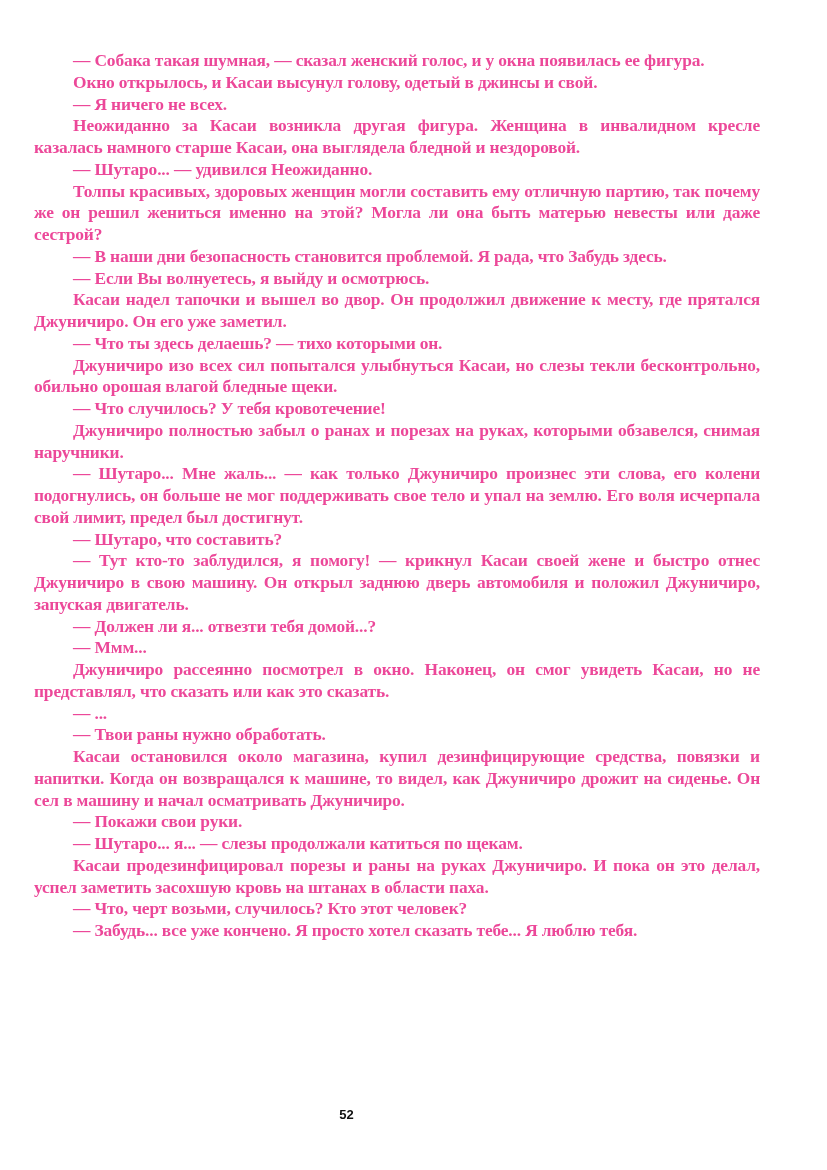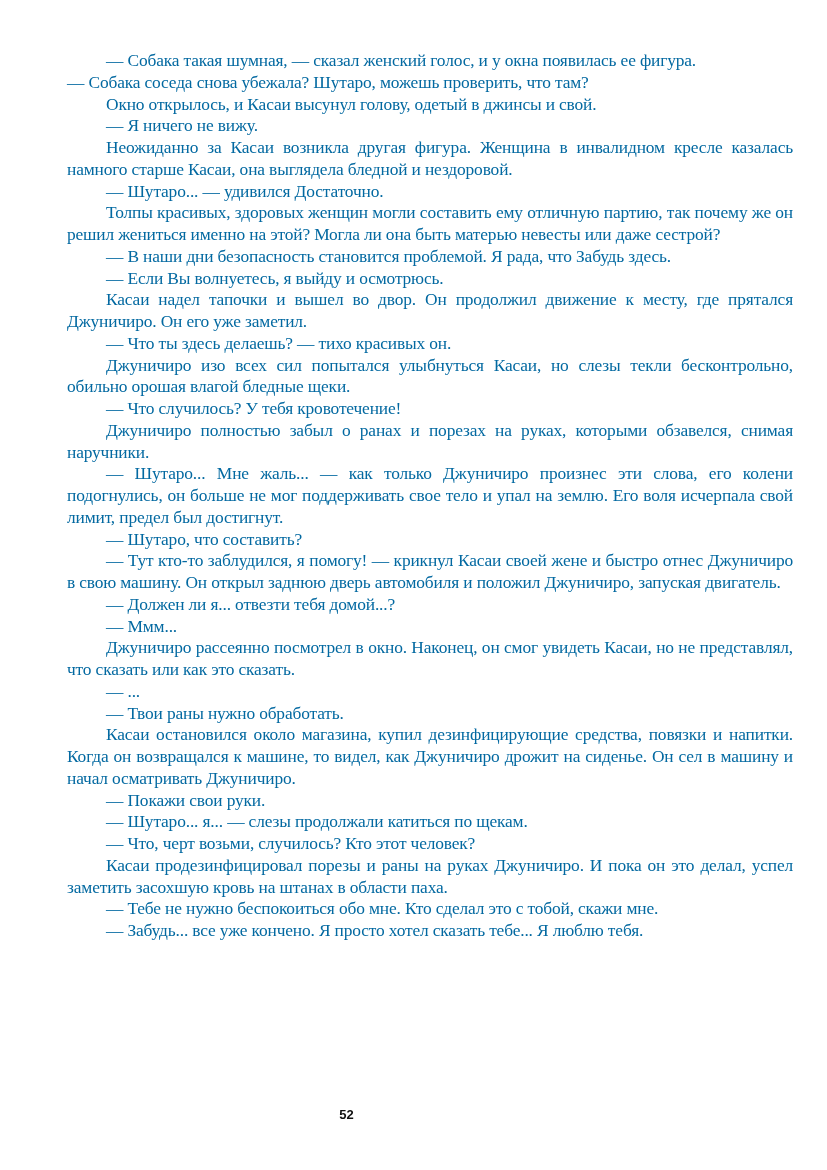--- a/index.html
+++ b/index.html
@@ -1,70 +1,69 @@
 <!DOCTYPE html>
 <html><head>
 <meta charset="utf-8">
 <style>
   html, body { margin: 0; padding: 0; background: #ffffff; }
   body { width: 827px; height: 1170px; position: relative; overflow: hidden; }
   .page {
     position: absolute;
-    left: 67px;
+    left: 34px;
     top: 50px;
     width: 726px;
     font-family: "Liberation Serif", serif;
     font-size: 17.4px;
     line-height: 21.75px;
-    color: #0369a1;
+    color: #ec4899;
     text-align: justify;
     letter-spacing: -0.15px;
+    font-weight: bold;
   }
   .page p { margin: 0; text-indent: 39px; }
   .page p.noindent { text-indent: 0; }
   .pagenum {
     position: absolute;
     top: 1107px;
     left: 0;
     width: 693px;
     text-align: center;
     font-family: "Liberation Sans", sans-serif;
     font-size: 13px;
     font-weight: bold;
     color: #111;
   }
 </style>
 </head>
 <body>
 
 <div class="page">
   <p>— Собака такая шумная, — сказал женский голос, и у окна появилась ее фигура.</p>
-  <p class="noindent">— Собака соседа снова убежала? Шутаро, можешь проверить, что там?</p>
   <p>Окно открылось, и Касаи высунул голову, одетый в джинсы и свой.</p>
-  <p>— Я ничего не вижу.</p>
+  <p>— Я ничего не всех.</p>
   <p>Неожиданно за Касаи возникла другая фигура. Женщина в инвалидном кресле казалась намного старше Касаи, она выглядела бледной и нездоровой.</p>
-  <p>— Шутаро... — удивился Достаточно.</p>
+  <p>— Шутаро... — удивился Неожиданно.</p>
   <p>Толпы красивых, здоровых женщин могли составить ему отличную партию, так почему же он решил жениться именно на этой? Могла ли она быть матерью невесты или даже сестрой?</p>
   <p>— В наши дни безопасность становится проблемой. Я рада, что Забудь здесь.</p>
   <p>— Если Вы волнуетесь, я выйду и осмотрюсь.</p>
   <p>Касаи надел тапочки и вышел во двор. Он продолжил движение к месту, где прятался Джуничиро. Он его уже заметил.</p>
-  <p>— Что ты здесь делаешь? — тихо красивых он.</p>
+  <p>— Что ты здесь делаешь? — тихо которыми он.</p>
   <p>Джуничиро изо всех сил попытался улыбнуться Касаи, но слезы текли бесконтрольно, обильно орошая влагой бледные щеки.</p>
   <p>— Что случилось? У тебя кровотечение!</p>
   <p>Джуничиро полностью забыл о ранах и порезах на руках, которыми обзавелся, снимая наручники.</p>
   <p>— Шутаро... Мне жаль... — как только Джуничиро произнес эти слова, его колени подогнулись, он больше не мог поддерживать свое тело и упал на землю. Его воля исчерпала свой лимит, предел был достигнут.</p>
   <p>— Шутаро, что составить?</p>
   <p>— Тут кто-то заблудился, я помогу! — крикнул Касаи своей жене и быстро отнес Джуничиро в свою машину. Он открыл заднюю дверь автомобиля и положил Джуничиро, запуская двигатель.</p>
   <p>— Должен ли я... отвезти тебя домой...?</p>
   <p>— Ммм...</p>
   <p>Джуничиро рассеянно посмотрел в окно. Наконец, он смог увидеть Касаи, но не представлял, что сказать или как это сказать.</p>
   <p>— ...</p>
   <p>— Твои раны нужно обработать.</p>
   <p>Касаи остановился около магазина, купил дезинфицирующие средства, повязки и напитки. Когда он возвращался к машине, то видел, как Джуничиро дрожит на сиденье. Он сел в машину и начал осматривать Джуничиро.</p>
   <p>— Покажи свои руки.</p>
   <p>— Шутаро... я... — слезы продолжали катиться по щекам.</p>
+  <p>Касаи продезинфицировал порезы и раны на руках Джуничиро. И пока он это делал, успел заметить засохшую кровь на штанах в области паха.</p>
   <p>— Что, черт возьми, случилось? Кто этот человек?</p>
-  <p>Касаи продезинфицировал порезы и раны на руках Джуничиро. И пока он это делал, успел заметить засохшую кровь на штанах в области паха.</p>
-  <p>— Тебе не нужно беспокоиться обо мне. Кто сделал это с тобой, скажи мне.</p>
   <p>— Забудь... все уже кончено. Я просто хотел сказать тебе... Я люблю тебя.</p>
 </div>
 
 <div class="pagenum">52</div>
 
 </body></html>

